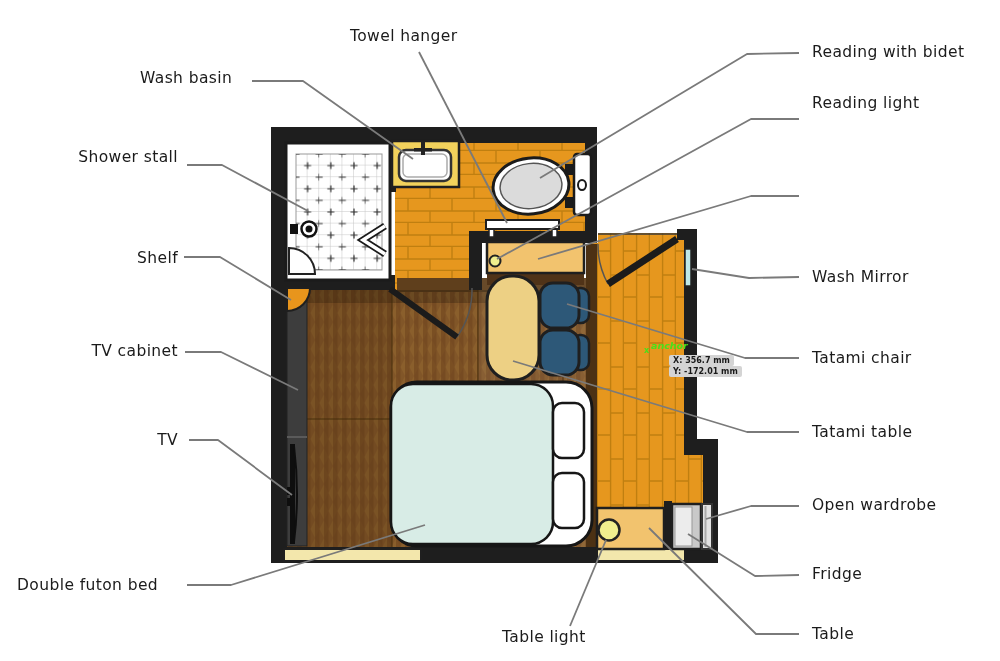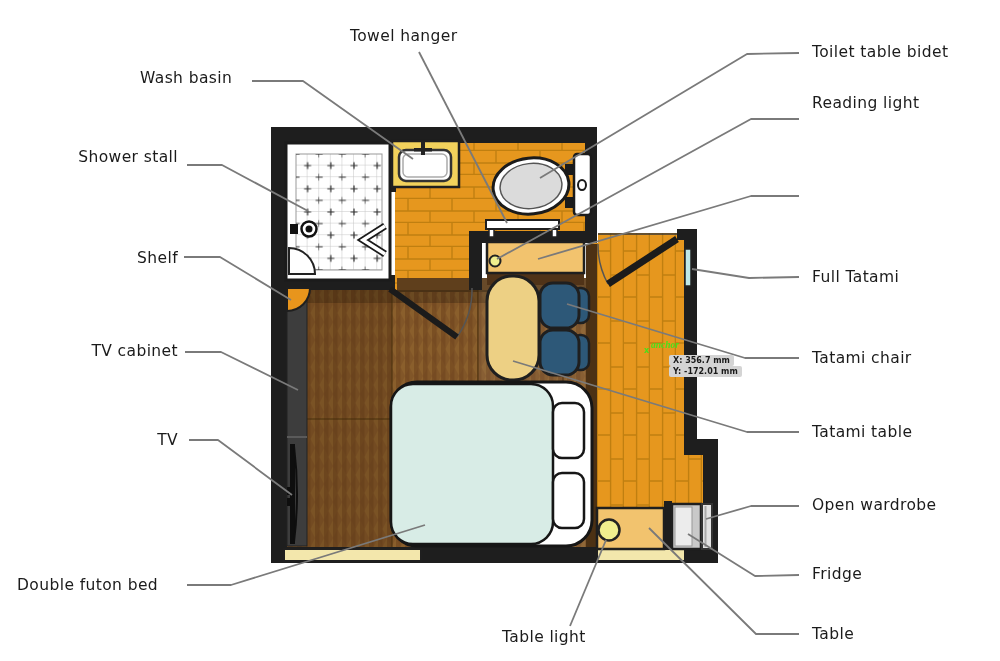--- a/index.html
+++ b/index.html
@@ -4,21 +4,21 @@
 <style>
   html,body{margin:0;padding:0;background:#ffffff;}
   .stage{position:relative;width:1000px;height:661px;background:#ffffff;overflow:hidden;
          font-family:"DejaVu Sans", sans-serif;margin-top:7px;}
   .stage svg{position:absolute;left:0;top:0;}
   .lbl{position:absolute;font-size:15.5px;color:#1b1b1b;letter-spacing:.4px;white-space:pre-line;line-height:21px;}
   .lbl.right-col{left:812px;}
   .lbl.left-col{left:0;width:178px;text-align:right;}
   .chip{position:absolute;background:#d4d4d4;border-radius:2px;padding:1px 4px;
         font-size:8px;font-weight:bold;color:#1a1a1a;line-height:9px;white-space:nowrap;}
-  .anchor-label{position:absolute;color:#49e01a;font-size:9.5px;font-weight:bold;font-style:italic;font-family:Liberation Serif, serif;}
+  .anchor-label{position:absolute;color:#49e01a;font-size:9.5px;font-weight:bold;font-style:italic;}
   .anchor-x{position:absolute;color:#49e01a;font-size:8px;font-weight:bold;}
 </style>
 </head>
 <body>
 
 <div class="stage">
 
 <svg width="1000" height="661" viewBox="0 0 1000 661">
   <defs>
 
@@ -196,23 +196,23 @@
     <polyline points="184,250 220,250 291,293"></polyline>
     <polyline points="185,345 221,345 298,383"></polyline>
     <polyline points="189,433 218,433 292,488"></polyline>
     <polyline points="187,578 231,578 425,518"></polyline>
     <polyline points="570,619 606,533"></polyline>
   </g>
 </svg>
 
 <div class="lbl" style="left:350px;top:19px">Towel hanger</div>
 <div class="lbl" style="left:140px;top:61px">Wash basin</div>
-<div class="lbl right-col" style="top:35px">Toilet table bidet</div>
+<div class="lbl right-col" style="top:35px">Reading with bidet</div>
 <div class="lbl right-col" style="top:86px">Reading light</div>
-<div class="lbl right-col" style="top:260px">Full Tatami</div>
+<div class="lbl right-col" style="top:260px">Wash Mirror</div>
 <div class="lbl right-col" style="top:341px">Tatami chair</div>
 <div class="lbl right-col" style="top:415px">Tatami table</div>
 <div class="lbl right-col" style="top:488px">Open wardrobe</div>
 <div class="lbl right-col" style="top:557px">Fridge</div>
 <div class="lbl right-col" style="top:617px">Table</div>
 <div class="lbl left-col" style="top:140px">Shower stall</div>
 <div class="lbl left-col" style="top:241px">Shelf</div>
 <div class="lbl left-col" style="top:334px">TV cabinet</div>
 <div class="lbl left-col" style="top:423px">TV</div>
 <div class="lbl" style="left:17px;top:568px">Double futon bed</div>

